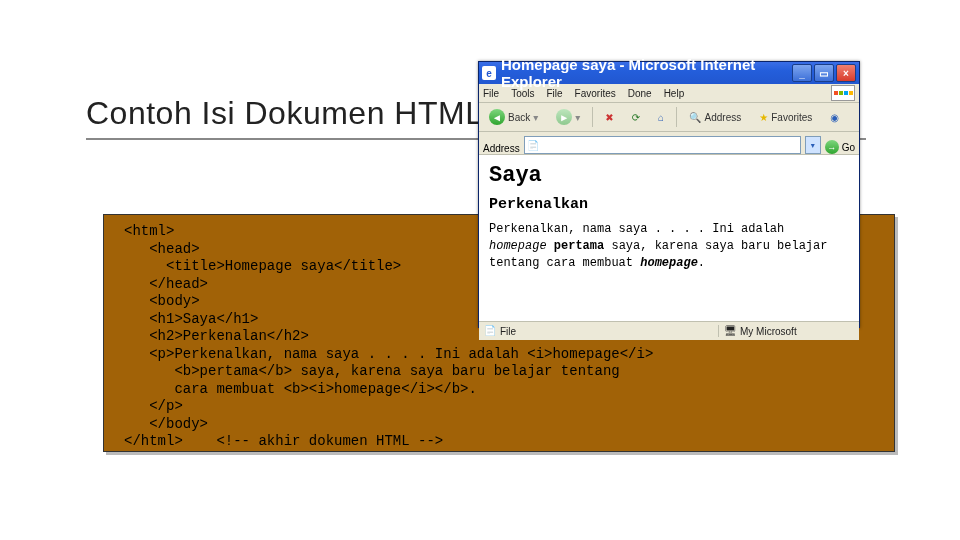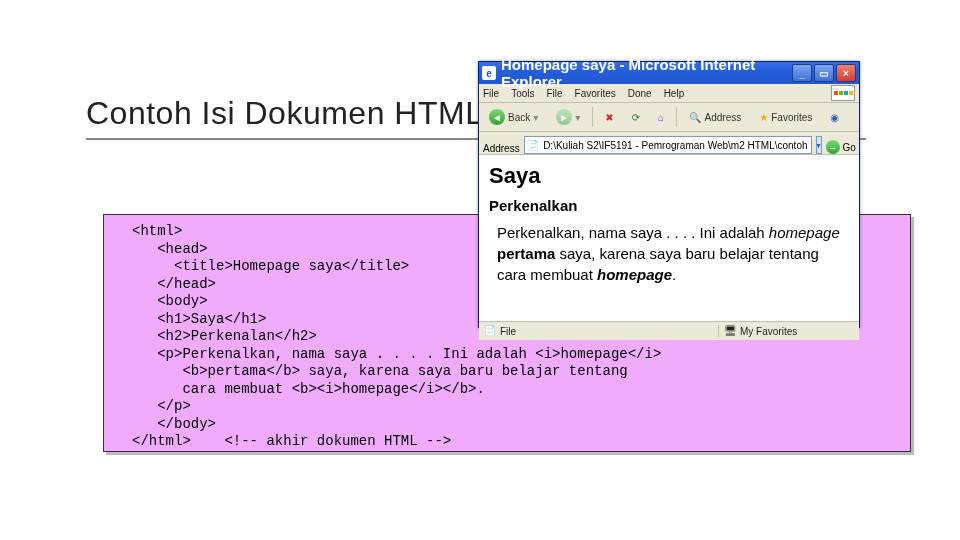--- a/index.html
+++ b/index.html
@@ -1,18 +1,18 @@
 <!DOCTYPE html>
 <html><head>
 <meta charset="utf-8">
 <style>
 html,body{margin:0;padding:0;width:960px;height:540px;background:#fff;font-family:"Segoe UI",Arial,sans-serif;overflow:hidden}
 .slide{position:relative;width:960px;height:540px}
 .heading{position:absolute;left:86px;top:95px;font-size:32px;font-weight:300;color:#222;border-bottom:2px solid #888;padding-bottom:6px;width:780px;letter-spacing:.5px}
-.codebox{position:absolute;left:103px;top:214px;width:750px;height:220px;border:1px solid #333;box-shadow:3px 3px 0 #bbb;padding:8px 28px;font-family:"Courier New",monospace;font-size:14px;line-height:1.25;white-space:pre;color:#000;background:#f0abfc}
+.codebox{position:absolute;left:103px;top:214px;width:750px;height:220px;border:1px solid #333;box-shadow:3px 3px 0 #bbb;padding:8px 20px;font-family:"Courier New",monospace;font-size:14px;line-height:1.25;white-space:pre;color:#000;background:#a16207}
 
 .iewin{position:absolute;left:478px;top:61px;width:380px;height:265px;background:#ece9d8;border:1px solid #0a246a;box-shadow:0 0 3px rgba(0,0,0,.4);font-family:Tahoma,Arial,sans-serif;font-size:10px}
 .titlebar{height:22px;background:linear-gradient(#3a6ee7,#245edb 40%,#2157d0);display:flex;align-items:center;padding:0 3px;color:#fff;font-weight:bold}
 .titlebar .ieico{width:14px;height:14px;background:#fff;border-radius:2px;margin-right:5px;display:flex;align-items:center;justify-content:center;color:#2157d0;font-size:10px;font-weight:bold}
 .titlebar .ttl{flex:1;font-size:15px}
 .winbtn{width:18px;height:16px;margin-left:2px;background:linear-gradient(#7ea6f0,#3c6fd8);border:1px solid #1a3e8a;border-radius:2px;display:flex;align-items:center;justify-content:center;color:#fff;font-size:10px;font-weight:bold}
 .closebtn{background:linear-gradient(#f08070,#d83c2c)}
 .menubar{height:18px;background:#ece9d8;border-bottom:1px solid #c0c0b0;display:flex;align-items:center;padding:0 4px;gap:12px;color:#222;font-size:10px}
 .menubar .logo{margin-left:auto;width:22px;height:14px;background:#fff;border:1px solid #999;display:flex;align-items:center;justify-content:center}
 .logo span{display:inline-block;width:4px;height:4px;margin:0 .5px}
@@ -21,24 +21,24 @@
 .tico{width:16px;height:16px;border-radius:50%;display:flex;align-items:center;justify-content:center;font-size:10px;color:#fff}
 .back{background:linear-gradient(#7ed67e,#2fa52f)}
 .fwd{background:linear-gradient(#bde6bd,#8fc98f)}
 .gray{color:#888}
 .sep{width:1px;height:20px;background:#c0c0b0}
 .addrbar{height:22px;background:#ece9d8;border-bottom:1px solid #c0c0b0;display:flex;align-items:flex-end;padding:0 4px;gap:4px;font-size:10px}
 .addrinput{flex:1;height:16px;background:#fff;border:1px solid #7f9db9;display:flex;align-items:center;padding:0 3px;gap:3px;color:#000}
 .drop{width:14px;height:16px;background:#cfe3ff;border:1px solid #7f9db9;display:flex;align-items:center;justify-content:center;color:#2b5fb8;font-size:8px}
 .gobtn{display:flex;align-items:center;gap:3px;color:#000}
 .goico{width:14px;height:14px;border-radius:50%;background:linear-gradient(#7ed67e,#2fa52f);color:#fff;display:flex;align-items:center;justify-content:center;font-size:9px}
-.content{height:150px;background:#fff;padding:8px 10px;font-family:Liberation Sans, sans-serif;color:#000;overflow:hidden}
+.content{height:150px;background:#fff;padding:8px 10px;font-family:Liberation Mono, monospace;color:#000;overflow:hidden}
 .content h1{margin:0 0 8px 0;font-size:22px;font-weight:bold}
 .content h2{margin:0 0 8px 0;font-size:15px;font-weight:bold}
-.content p{margin:8px;font-size:15px;line-height:1.4}
+.content p{margin:0;font-size:12px;line-height:1.4}
 .statusbar{height:18px;background:#ece9d8;border-top:1px solid #c0c0b0;display:flex;align-items:center;font-size:10px;color:#222}
 .statusbar .lcell{flex:1;border-right:1px solid #c0c0b0;padding:0 5px;display:flex;align-items:center;gap:4px}
 .statusbar .rcell{width:130px;padding:0 5px;display:flex;align-items:center;gap:4px}
 .sico{width:12px;height:12px;display:inline-block}
 </style>
 </head>
 <body>
 
 <div class="slide">
 
@@ -110,38 +110,37 @@
         <span>Favorites</span>
       </div>
       <div class="tbtn">
           <span style="color:#2b5fb8">◉</span>
         </div>
     </div>
     <div class="addrbar">
       <span>Address</span>
       <div class="addrinput">
         <span style="font-size:10px">📄</span>
-        <span style="white-space:nowrap;overflow:hidden">D:\Kuliah S2\IF5191 - Pemrograman Web\m2 HTML\contoh</span>
       </div>
       <div class="drop">▾</div>
       <div class="gobtn">
         <div class="goico">→</div>
         <span>Go</span>
       </div>
     </div>
     <div class="content">
       <h1>Saya</h1>
       <h2>Perkenalkan</h2>
       <p><span>Perkenalkan, nama saya . . . . Ini adalah </span><i>homepage</i><span> </span><b>pertama</b><span> saya, karena saya baru belajar tentang cara membuat </span><b><i>homepage</i></b><span>.</span></p>
     </div>
     <div class="statusbar">
       <div class="lcell">
         <span class="sico">📄</span>
         <span>File</span>
       </div>
       <div class="rcell">
         <span class="sico">🖥</span>
-        <span>My Favorites</span>
+        <span>My Microsoft</span>
       </div>
     </div>
   </div>
 
 </div>
 
 </body></html>

